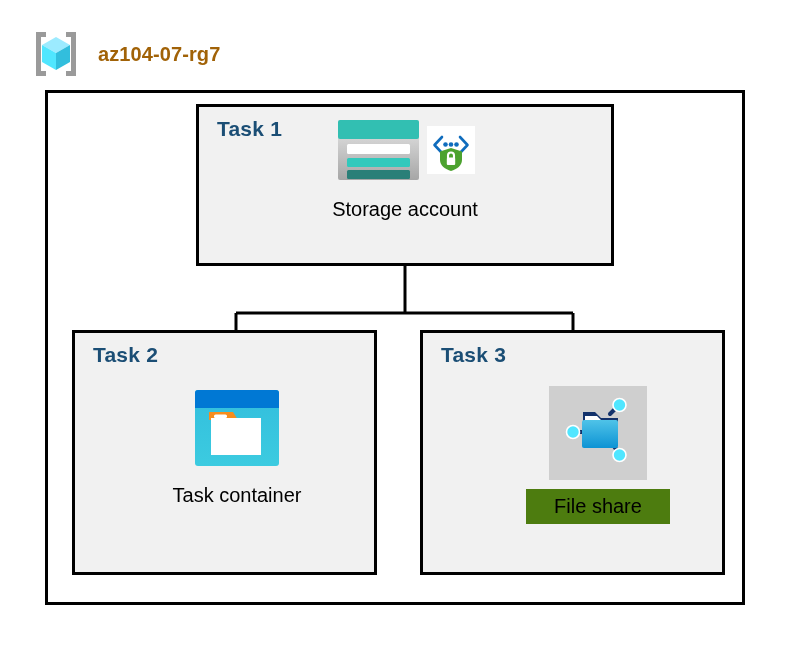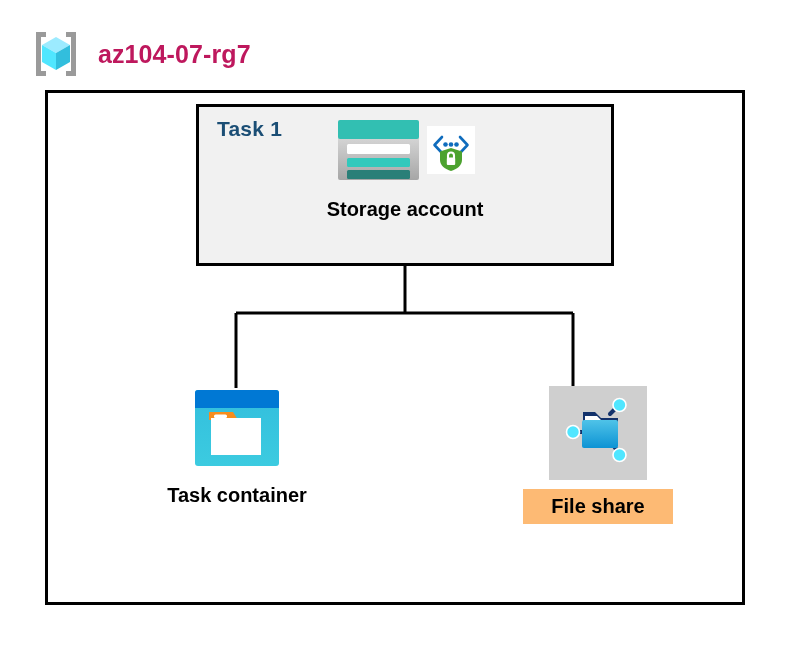--- a/index.html
+++ b/index.html
@@ -29,23 +29,23 @@
     display: flex;
     align-items: center;
     gap: 16px;
   }
   .rg-icon {
     width: 52px;
     height: 52px;
     display: block;
   }
   .rg-title {
-    font-size: 25px;
+    font-size: 20px;
     font-weight: bold;
-    color: #be185d;
+    color: #a16207;
     letter-spacing: 0.1px;
     white-space: nowrap;
   }
 
   
   .rg-box {
     position: absolute;
     left: 45px;
     top: 90px;
     width: 700px;
@@ -86,28 +86,28 @@
   }
   .node-icons {
     display: flex;
     align-items: center;
     justify-content: center;
     gap: 6px;
   }
   .node-caption {
     margin-top: 9px;
     font-size: 20px;
-    font-weight: bold;
+    font-weight: normal;
     color: #000000;
     white-space: nowrap;
     line-height: 1.15;
     padding: 3px 14px;
   }
   .node-caption.highlighted {
-    background: #fdba74;
+    background: #4d7c0f;
     padding: 6px 28px;
   }
   .icon-wrap.highlighted {
     background: #CFCFCF;
     padding: 8px 12px;
   }
 
   
   #node-storage   { left: 284px; top: 118px; width: 242px; }
   #node-blob      { left: 152px; top: 388px; width: 170px; }
@@ -199,20 +199,23 @@
           <path d="M21 32 L21 29.5 A3 3 0 0 1 27 29.5 L27 32" fill="none" stroke="#FFFFFF" stroke-width="2.1"></path>
 
           <rect x="19.8" y="31.6" width="8.4" height="7.4" rx="1.1" fill="#FFFFFF"></rect>
         </svg>
       </span>
 
     </span>
     <span class="node-caption">Storage account</span>
   </div>
 
+  <div class="task-box" id="task-2">
+    <span class="task-label">Task 2</span>
+  </div>
 
   <div class="node" id="node-blob">
     <span class="node-icons">
       <span>
         <svg width="88" height="80" viewBox="0 0 88 80" xmlns="http://www.w3.org/2000/svg">
           <defs>
             <linearGradient id="blobBody" x1="0" y1="0" x2="0" y2="1">
               <stop offset="0%" stop-color="#32BEDD"></stop>
               <stop offset="100%" stop-color="#3CCBE0"></stop>
             </linearGradient>
@@ -226,20 +229,23 @@
           <path d="M16 24 L40 24 L45 32 L16 32 Z" fill="#F78D1E"></path>
           <rect x="21" y="26.5" width="13" height="3.6" rx="1.6" fill="#FFFFFF"></rect>
 
           <rect x="18" y="30" width="50" height="37" fill="#FFFFFF"></rect>
         </svg>
       </span>
     </span>
     <span class="node-caption">Task container</span>
   </div>
 
+  <div class="task-box" id="task-3">
+    <span class="task-label">Task 3</span>
+  </div>
 
   <div class="node" id="node-fileshare">
     <span class="node-icons icon-wrap highlighted">
       <span>
         <svg width="74" height="74" viewBox="0 0 74 74" xmlns="http://www.w3.org/2000/svg">
           <defs>
             <linearGradient id="fsFolder" x1="0" y1="0" x2="0" y2="1">
               <stop offset="0%" stop-color="#4FC3E8"></stop>
               <stop offset="100%" stop-color="#0D93D4"></stop>
             </linearGradient>

